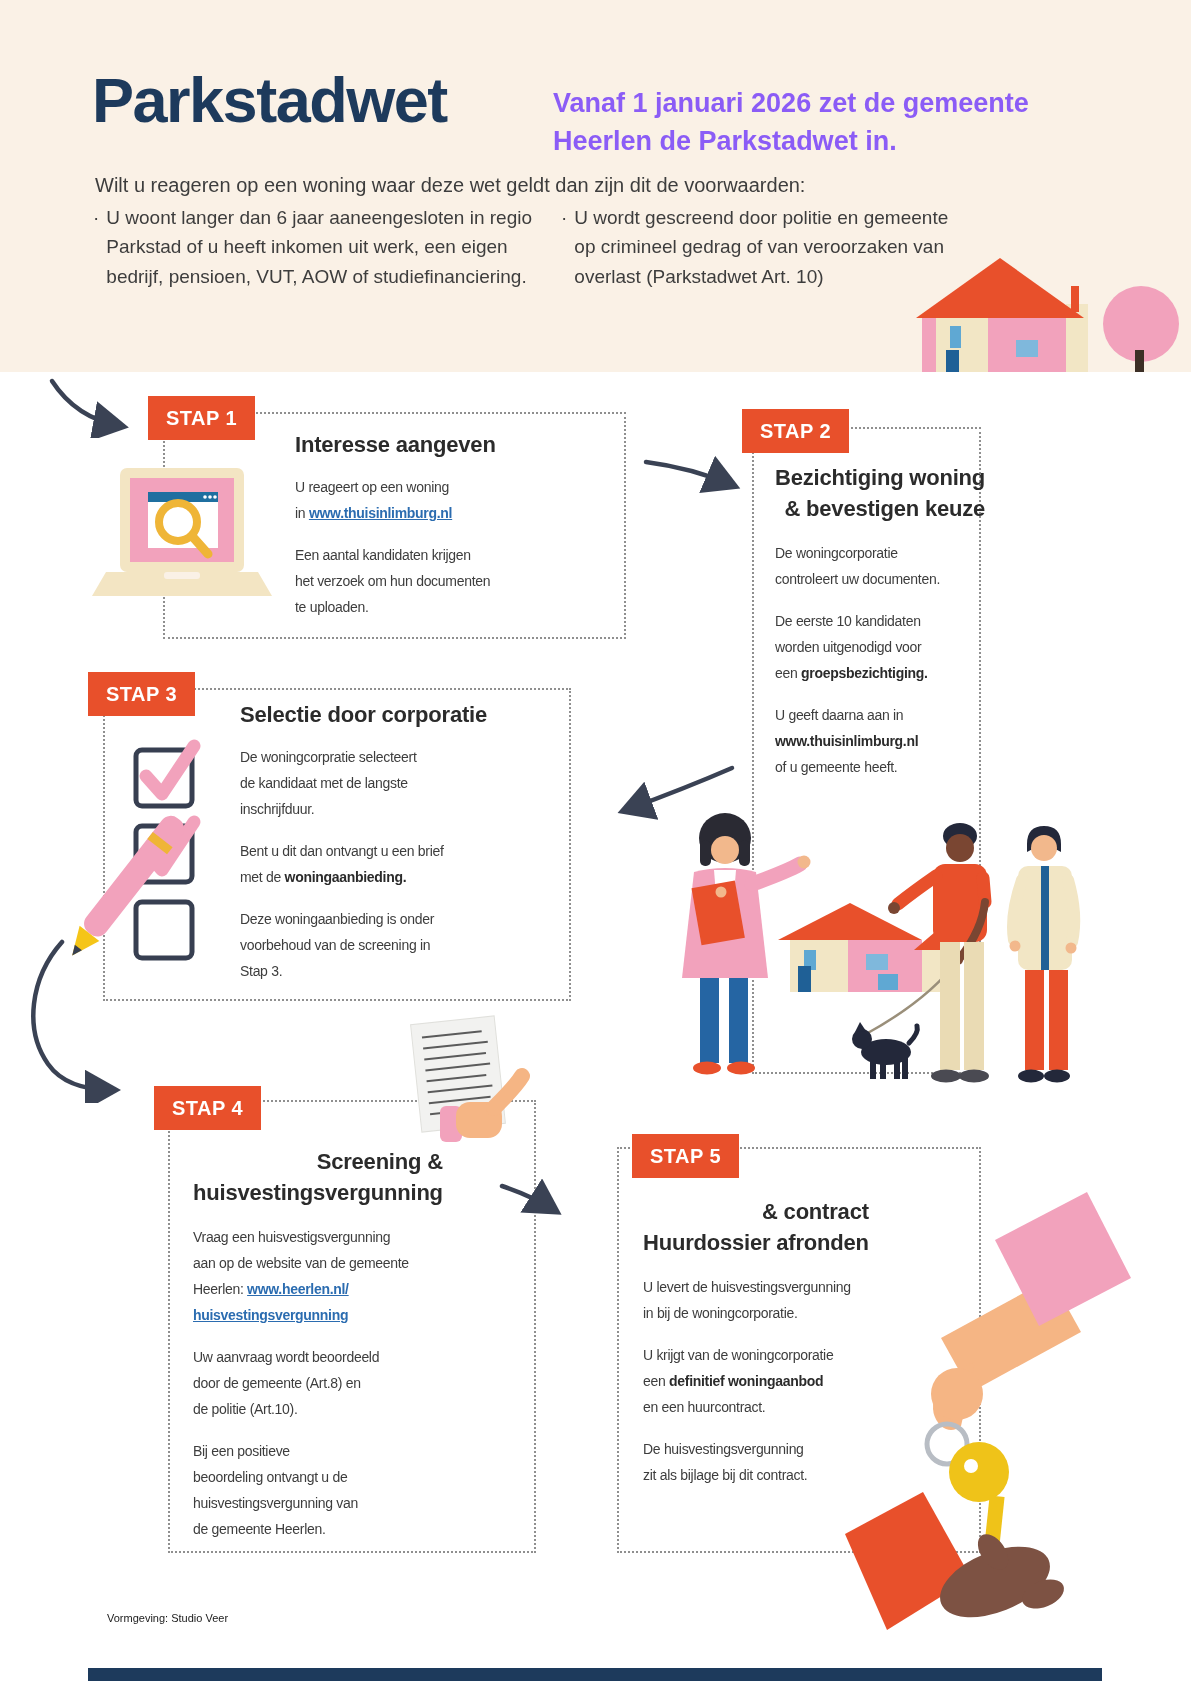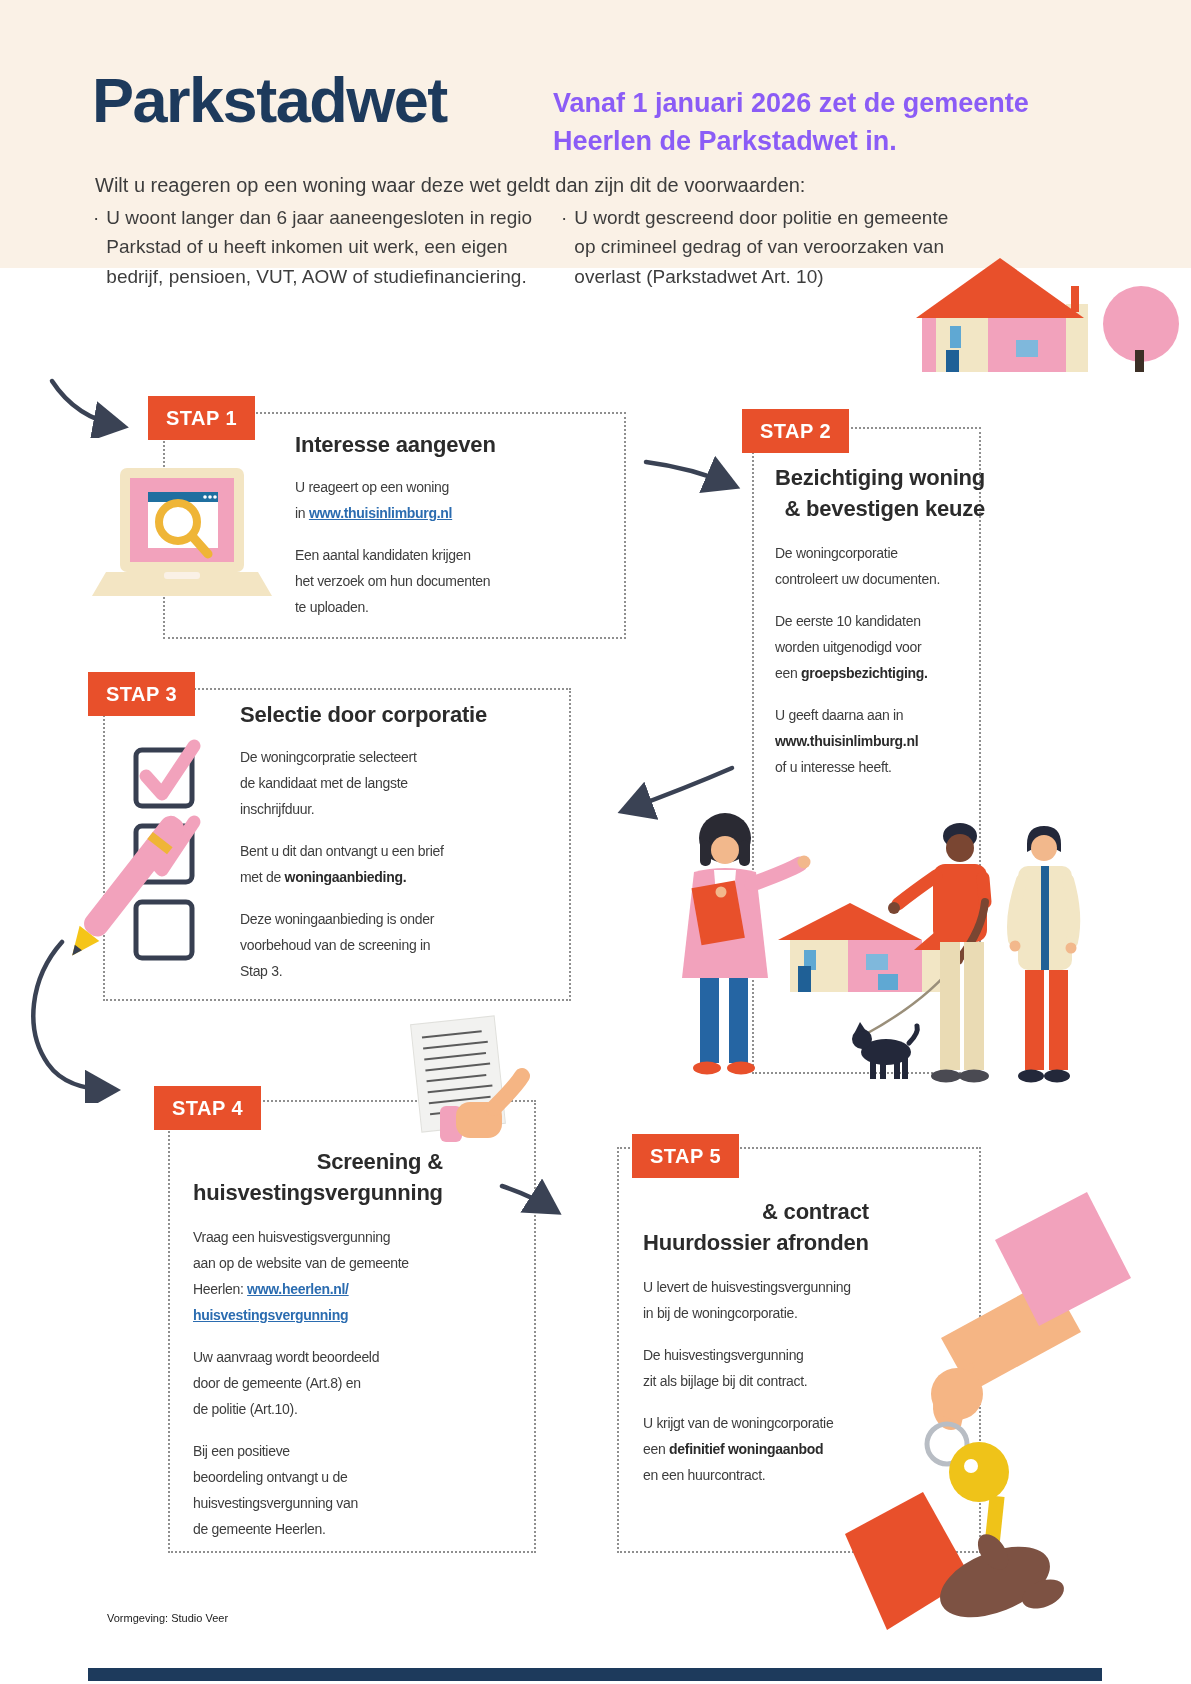--- a/index.html
+++ b/index.html
@@ -1,20 +1,20 @@
 <!DOCTYPE html>
 <html><head>
 <meta charset="utf-8">
 <style>
   * { box-sizing: border-box; }
   body { margin:0; background:#e8e8e8; }
   .page { position:relative; width:1191px; height:1684px; background:#ffffff;
           font-family:"Liberation Sans", sans-serif; overflow:hidden; margin:0 auto; }
 
-  .banner { position:absolute; left:0; top:0; width:1191px; height:268px; background:#FAF1E6; }
+  .banner { position:absolute; left:0; top:0; width:1191px; height:372px; background:#FAF1E6; }
   .page-title { position:absolute; left:92px; top:64px; font-size:63px; font-weight:800;
                 color:#1D3A5C; letter-spacing:-1.5px; }
   .subtitle { position:absolute; left:553px; top:84px; width:490px; font-size:27px;
               font-weight:700; color:#8b5cf6; line-height:1.42; }
   .subtitle span { display:block; }
   .intro { position:absolute; left:95px; top:174px; font-size:20px; color:#3D3D3D; }
   .cond { position:absolute; top:203px; display:flex; font-size:19px; color:#3D3D3D; line-height:1.55; }
   .cond .dot { margin-right:7px; }
   .cond1 { left:93px;  width:452px; }
   .cond2 { left:561px; width:402px; }
@@ -138,21 +138,21 @@
       <span class="ln">controleert uw documenten.</span>
     </p>
     <p class="step-p">
       <span class="ln">De eerste 10 kandidaten</span>
       <span class="ln">worden uitgenodigd voor</span>
       <span class="ln"><span>een </span><span class="b">groepsbezichtiging.</span></span>
     </p>
     <p class="step-p">
       <span class="ln">U geeft daarna aan in</span>
       <span class="ln b">www.thuisinlimburg.nl</span>
-      <span class="ln">of u interesse heeft.</span>
+      <span class="ln">of u gemeente heeft.</span>
     </p>
   </div>
 
   <div id="c3" class="content">
     <div class="step-title">Selectie door corporatie</div>
     <p class="step-p">
       <span class="ln">De woningcorpratie selecteert</span>
       <span class="ln">de kandidaat met de langste</span>
       <span class="ln">inschrijfduur.</span>
     </p>
@@ -194,27 +194,27 @@
   <div id="c5" class="content">
     <div class="step-title">
       <span class="ln">&amp; contract</span>
       <span class="ln">Huurdossier afronden</span>
     </div>
     <p class="step-p">
       <span class="ln">U levert de huisvestingsvergunning</span>
       <span class="ln">in bij de woningcorporatie.</span>
     </p>
     <p class="step-p">
-      <span class="ln">De huisvestingsvergunning</span>
-      <span class="ln">zit als bijlage bij dit contract.</span>
-    </p>
-    <p class="step-p">
       <span class="ln">U krijgt van de woningcorporatie</span>
       <span class="ln"><span>een </span><span class="b">definitief woningaanbod</span></span>
       <span class="ln">en een huurcontract.</span>
+    </p>
+    <p class="step-p">
+      <span class="ln">De huisvestingsvergunning</span>
+      <span class="ln">zit als bijlage bij dit contract.</span>
     </p>
   </div>
 
   <svg id="laptop" class="illus" width="180" height="138" viewBox="0 0 180 138">
     <rect x="28" y="2" width="124" height="104" rx="7" fill="#F3E5C3"></rect>
     <rect x="38" y="12" width="104" height="84" fill="#F2A2BC"></rect>
     <rect x="56" y="26" width="70" height="56" fill="#ffffff"></rect>
     <rect x="56" y="26" width="70" height="10" fill="#1F6FA0"></rect>
     <circle cx="113" cy="31" r="1.8" fill="#ffffff"></circle>
     <circle cx="118" cy="31" r="1.8" fill="#ffffff"></circle>

